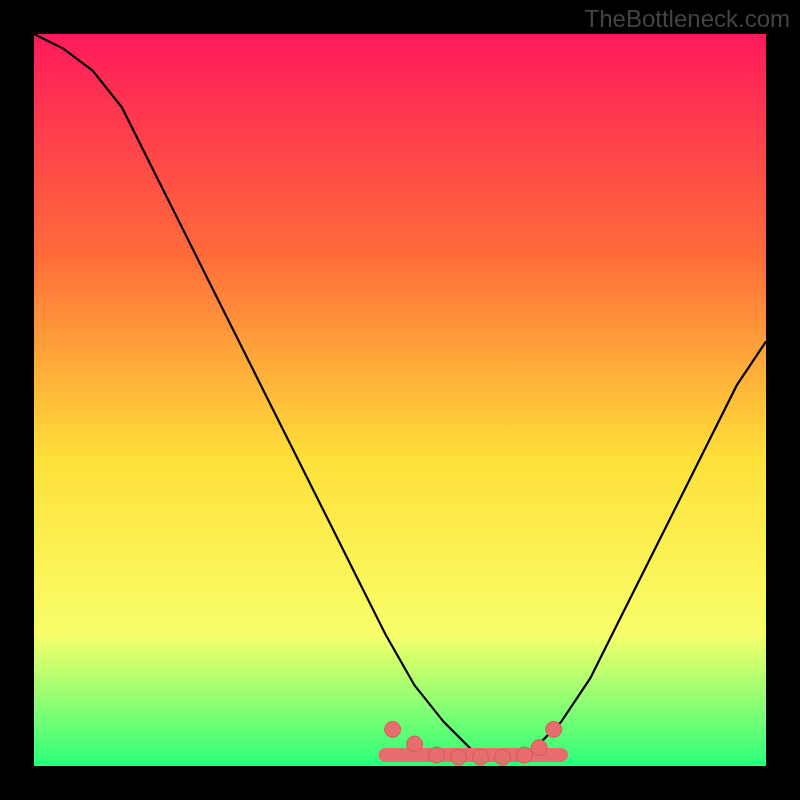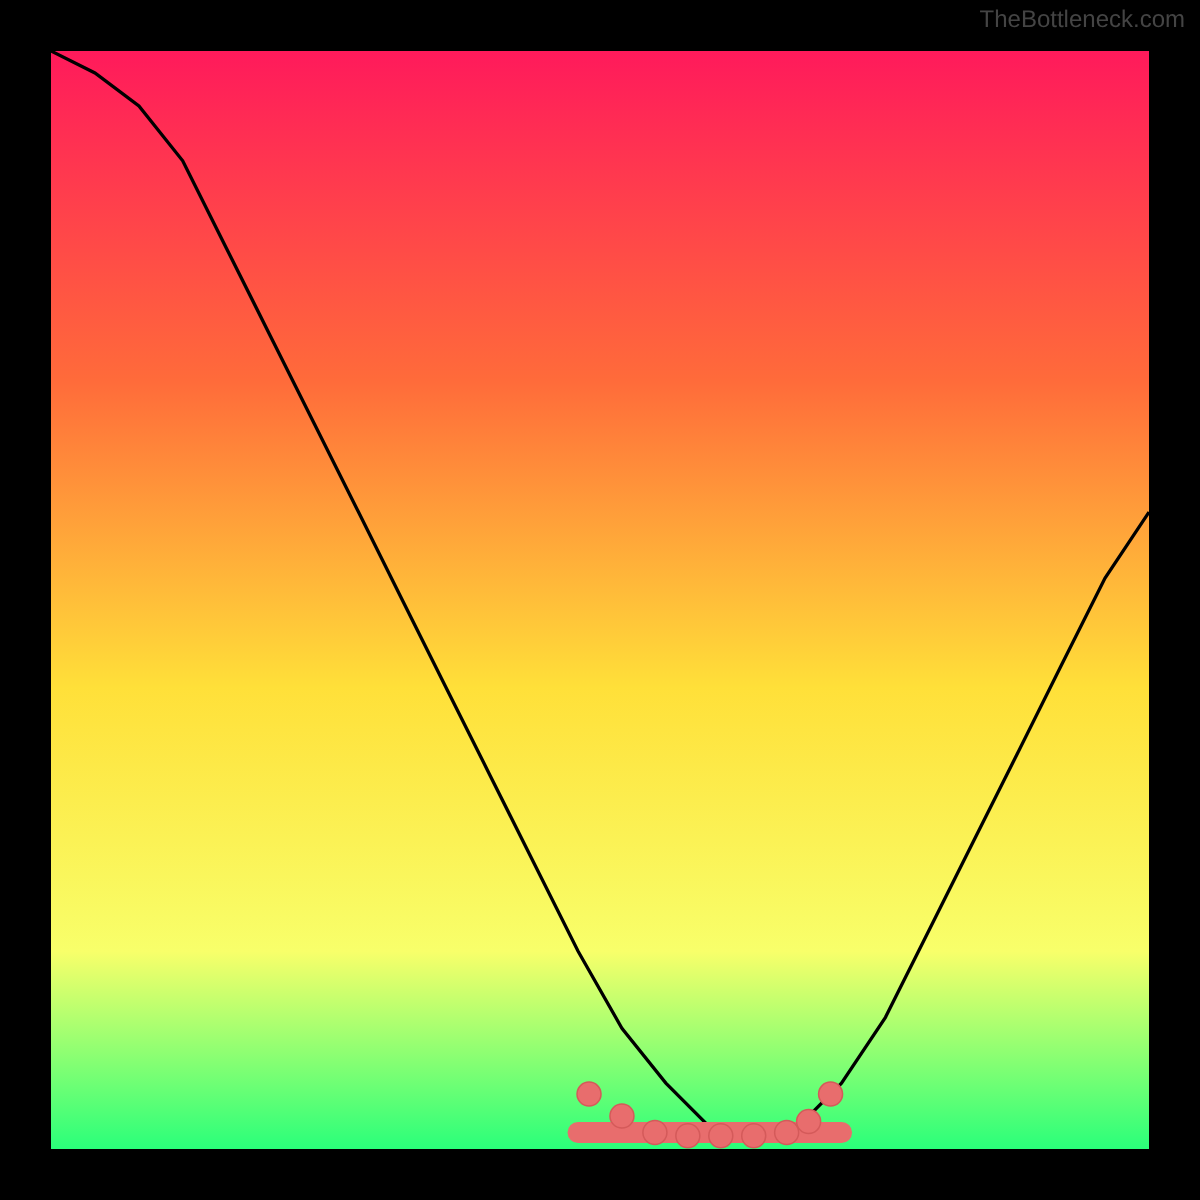--- a/index.html
+++ b/index.html
@@ -10,21 +10,21 @@
     height: 800px;
     overflow: hidden;
     position: relative;
     font-family: Arial, Helvetica, sans-serif;
   }
   .attribution {
     position: absolute;
     top: 5px;
     right: 10px;
     color: #444;
-    font-size: 16px;
+    font-size: 24px;
     font-weight: normal;
     z-index: 10;
     margin-left: 17px;
   }
   .chart-wrap {
     position: absolute;
     left: 34px;
     top: 34px;
     width: 732px;
     height: 732px;

